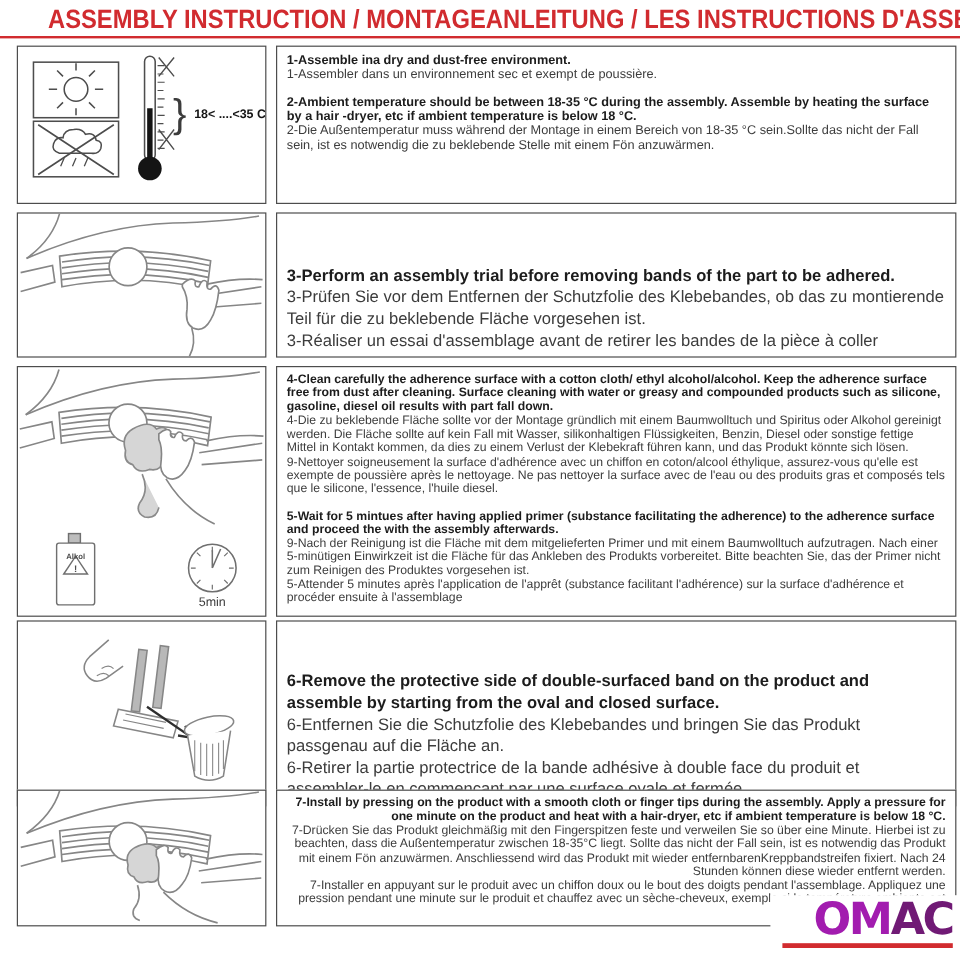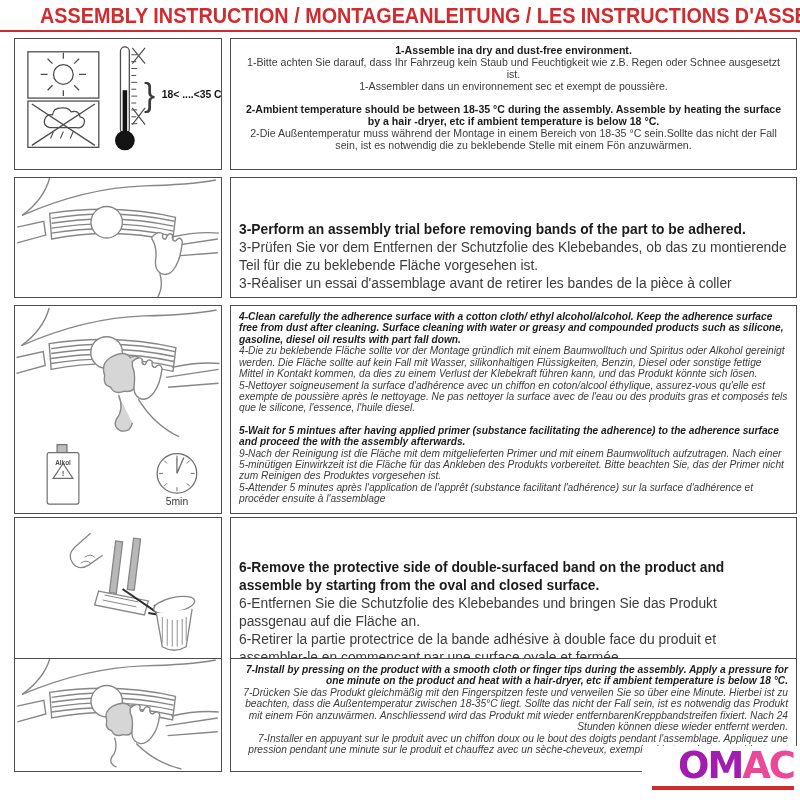--- a/index.html
+++ b/index.html
@@ -9,32 +9,32 @@
          color:#d12b2f;font-weight:bold;font-size:22px;white-space:nowrap;
          transform:scaleX(0.9);transform-origin:50% 50%;letter-spacing:0;}
   .title-rule{position:absolute;top:30px;left:0;width:800px;height:2px;background:#d12b2f;}
   .row{position:absolute;left:14px;width:775px;}
   .icon-box{position:absolute;left:0;top:0;width:208px;height:100%;
             border:1.5px solid #4d4d4d;box-sizing:border-box;background:#fff;}
   .icon-box svg{width:100%;height:100%;display:block;}
   .text-box{position:absolute;left:216px;top:0;width:567px;height:100%;
             border:1.5px solid #4d4d4d;box-sizing:border-box;
             padding:5px 8px 4px 8px;overflow:hidden;background:#fff;}
-  .small{font-size:10.6px;line-height:1.14;text-align:center;}
-  .tiny{font-size:10.2px;line-height:1.12;font-style:italic;}
+  .small{font-size:10.6px;line-height:1.14;}
+  .tiny{font-size:10.2px;line-height:1.12;}
   .large{font-size:13.8px;line-height:1.3;display:flex;flex-direction:column;justify-content:flex-end;}
   .sec + .sec{margin-top:11px;}
   .heading{font-weight:bold;color:#1c1c1c;}
   .body-line{color:#3c3c3c;}
   .logo-wrap{position:absolute;right:0;bottom:2px;width:158px;height:52px;background:#fff;
              text-align:right;padding-right:6px;box-sizing:border-box;}
   .logo-text{font-family:"DejaVu Sans",sans-serif;font-weight:bold;font-size:37px;
              line-height:40px;letter-spacing:-2px;}
   .logo-black{color:#a21caf;}
-  .logo-red{color:#ec4899;margin-top:10px;}
+  .logo-red{color:#701a75;margin-top:10px;}
   .logo-rule{height:4px;background:#d12b2f;width:142px;margin-left:auto;margin-top:0px;}
   svg text{font-family:"Liberation Sans",sans-serif;}
 </style>
 </head>
 <body>
 
 <div class="page">
 
   <div class="title">ASSEMBLY INSTRUCTION / MONTAGEANLEITUNG / LES INSTRUCTIONS D'ASSEMBLAGE</div>
   <div class="title-rule"></div>
@@ -63,21 +63,20 @@
             <path d="M118,70 l13,17 M131,70 l-13,17" stroke-width="1.2"></path>
           </g>
           <text x="130" y="68" font-size="34" fill="#3c3c3c" stroke="none">}</text>
           <text x="148" y="60" font-size="10.5" font-weight="bold" fill="#141414" stroke="none">18&lt; ....&lt;35 C</text>
         </g>
       </svg>
     </div>
     <div class="text-box small">
       <div class="sec">
         <div class="heading">1-Assemble ina dry and dust-free environment.</div>
-        <div class="body-line">1-Bitte achten Sie darauf, dass Ihr Fahrzeug kein Staub und Feuchtigkeit wie z.B. Regen oder Schnee ausgesetzt ist.</div>
         <div class="body-line">1-Assembler dans un environnement sec et exempt de poussière.</div>
       </div>
       <div class="sec">
         <div class="heading">2-Ambient temperature should be between 18-35 °C  during the assembly. Assemble by heating the surface by a hair -dryer, etc if ambient temperature is below 18 °C.</div>
         <div class="body-line">2-Die Außentemperatur muss während der Montage in einem Bereich von 18-35 °C  sein.Sollte das nicht der Fall sein, ist es notwendig die zu beklebende Stelle mit einem Fön anzuwärmen.</div>
       </div>
     </div>
   </div>
 
   <div class="row" style="top:177px;height:121px;">
@@ -141,21 +140,21 @@
             <path d="M163,169 L163,154 M163,169 L170,153"></path>
           </g>
           <text x="163" y="201" font-size="10.5" fill="#3c3c3c" text-anchor="middle" stroke="none">5min</text>
         </g>
       </svg>
     </div>
     <div class="text-box tiny">
       <div class="sec">
         <div class="heading">4-Clean carefully the adherence surface with a cotton cloth/ ethyl alcohol/alcohol. Keep the adherence surface free from dust after cleaning. Surface cleaning with water or greasy and compounded products such as silicone, gasoline, diesel oil results with part fall down.</div>
         <div class="body-line">4-Die zu beklebende Fläche sollte vor der Montage gründlich mit einem Baumwolltuch und Spiritus oder Alkohol gereinigt werden. Die Fläche sollte auf kein Fall mit Wasser, silikonhaltigen Flüssigkeiten, Benzin, Diesel oder sonstige fettige Mittel in Kontakt kommen, da dies zu einem Verlust der Klebekraft führen kann, und das Produkt könnte sich lösen.</div>
-        <div class="body-line">5-Nettoyer soigneusement la surface d'adhérence avec un chiffon en coton/alcool éthylique, assurez-vous qu'elle est exempte de poussière après le nettoyage. Ne pas nettoyer la surface avec de l'eau ou des produits gras et composés tels que le silicone, l'essence, l'huile diesel.</div>
+        <div class="body-line">9-Nettoyer soigneusement la surface d'adhérence avec un chiffon en coton/alcool éthylique, assurez-vous qu'elle est exempte de poussière après le nettoyage. Ne pas nettoyer la surface avec de l'eau ou des produits gras et composés tels que le silicone, l'essence, l'huile diesel.</div>
       </div>
       <div class="sec">
         <div class="heading">5-Wait for 5 mintues after having applied primer (substance facilitating the adherence) to the adherence surface and proceed the with the assembly afterwards.</div>
         <div class="body-line">9-Nach der Reinigung ist die Fläche mit dem mitgelieferten Primer und mit einem Baumwolltuch aufzutragen. Nach einer 5-minütigen Einwirkzeit ist die Fläche für das Ankleben des Produkts vorbereitet. Bitte beachten Sie, das der Primer nicht zum Reinigen des Produktes vorgesehen ist.</div>
         <div class="body-line">5-Attender 5 minutes après l'application de l'apprêt (substance facilitant l'adhérence) sur la surface d'adhérence et procéder ensuite à l'assemblage</div>
       </div>
     </div>
   </div>
 
   <div class="row" style="top:517px;height:155px;">

